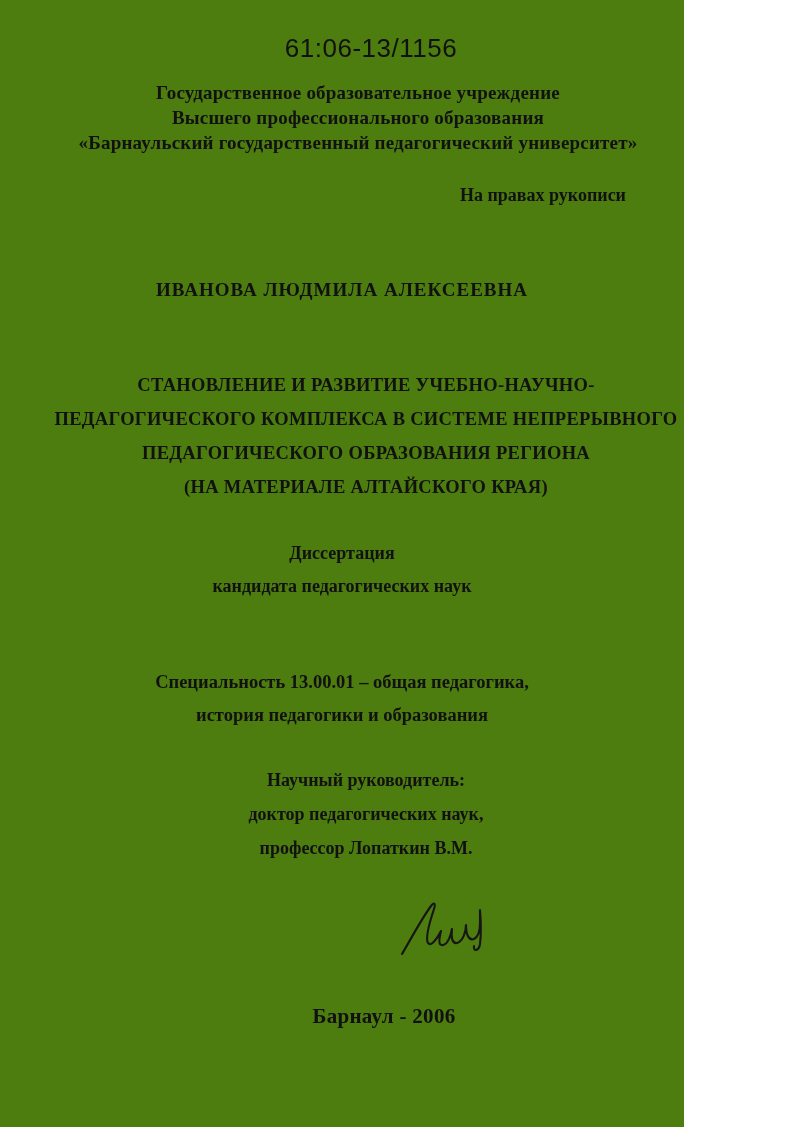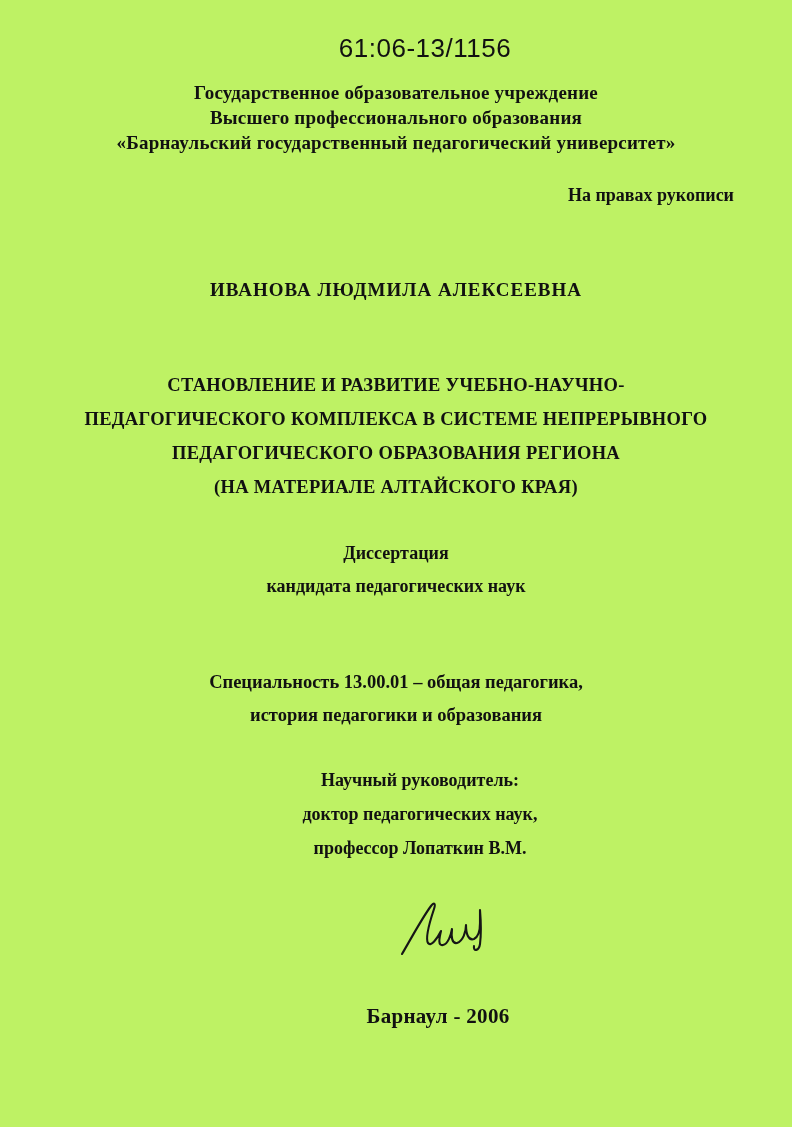--- a/index.html
+++ b/index.html
@@ -1,20 +1,20 @@
 <!DOCTYPE html>
 <html><head>
 <meta charset="utf-8">
 <style>
   html, body { margin: 0; padding: 0; background: #ffffff; }
   .page {
     position: relative;
-    width: 792px;
+    width: 684px;
     height: 1127px;
-    background: #bef264;
+    background: #4d7c0f;
     color: #111111;
     font-family: "Liberation Serif", serif;
     overflow: hidden;
   }
   .abs { position: absolute; left: 0; width: 100%; }
   .center { text-align: center; }
   .bold { font-weight: bold; }
 
   .catalog-code {
     top: 33px;
@@ -22,38 +22,40 @@
     font-size: 26px;
     font-weight: 400;
     letter-spacing: 0.5px;
     text-indent: 58px; 
   }
   .institution {
     top: 80px;
     font-size: 19px;
     line-height: 25px;
     letter-spacing: 0.2px;
+    padding-left: 16px;
   }
   .manuscript-note {
     position: absolute;
     top: 185px;
     right: 58px;
     font-size: 18px;
     font-weight: bold;
   }
   .author {
     top: 279px;
     font-size: 19px;
     letter-spacing: 1px;
   }
   .title-block {
     top: 368px;
     font-size: 18.5px;
     line-height: 34px;
     letter-spacing: 0.3px;
+    margin-left: 24px;
   }
   .degree-block {
     top: 537px;
     font-size: 18px;
     line-height: 33px;
   }
   .specialty-block {
     top: 666px;
     font-size: 18.5px;
     line-height: 33px;

